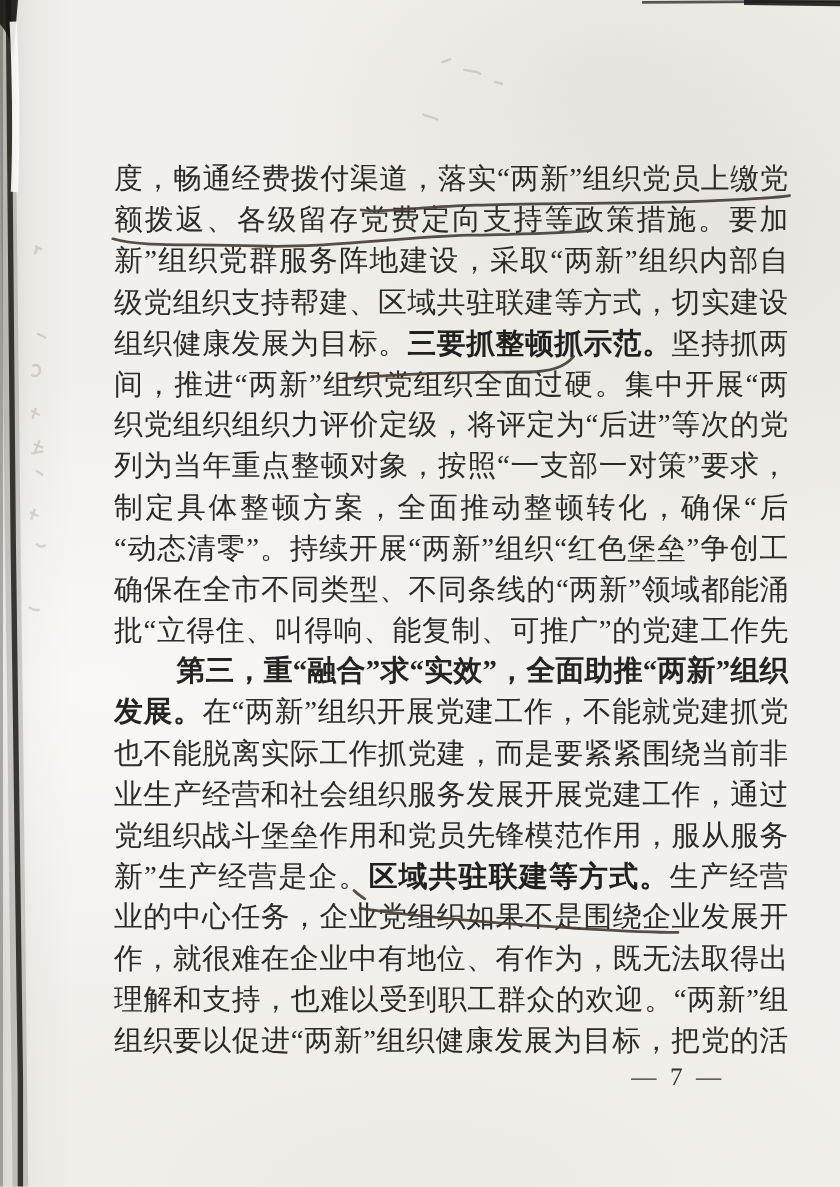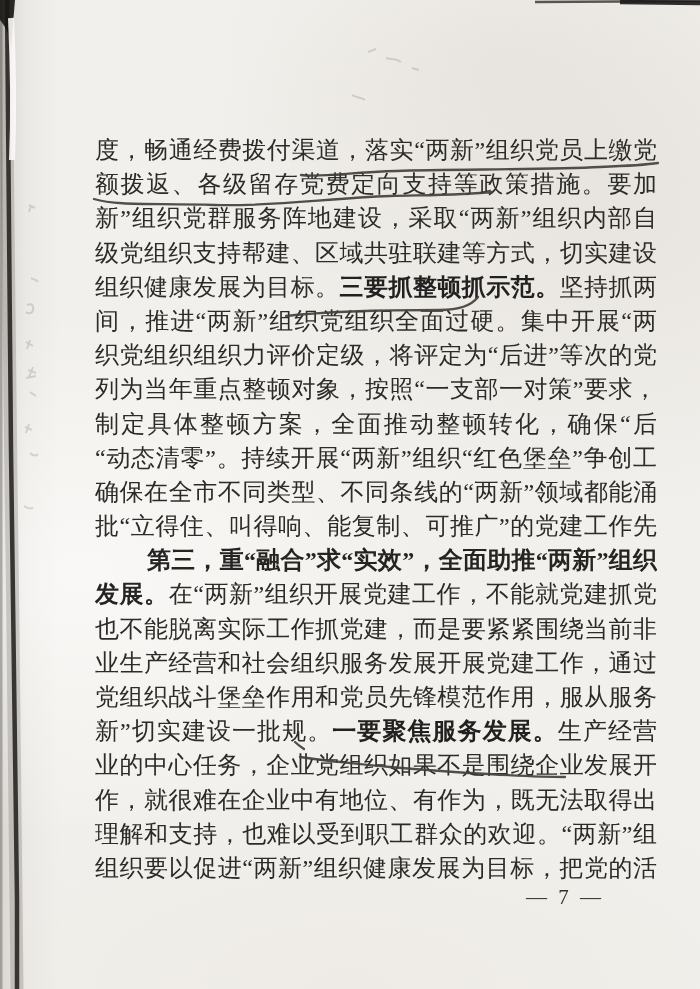--- a/index.html
+++ b/index.html
@@ -77,21 +77,21 @@
       <div class="text-line"><span class="seg-body">列为当年重点整顿对象，按照“一支部一对策”要求，研究</span></div>
       <div class="text-line"><span class="seg-body">制定具体整顿方案，全面推动整顿转化，确保“后进”等次</span></div>
       <div class="text-line"><span class="seg-body">“动态清零”。持续开展“两新”组织“红色堡垒”争创工作，</span></div>
       <div class="text-line"><span class="seg-body">确保在全市不同类型、不同条线的“两新”领域都能涌现一</span></div>
       <div class="text-line"><span class="seg-body">批“立得住、叫得响、能复制、可推广”的党建工作先进典型。</span></div>
       <div class="text-line indent"><span class="seg-kai">第三，重“融合”求“实效”，全面助推“两新”组织高效</span></div>
       <div class="text-line"><span class="seg-kai">发展。</span><span class="seg-body">在“两新”组织开展党建工作，不能就党建抓党建，</span></div>
       <div class="text-line"><span class="seg-body">也不能脱离实际工作抓党建，而是要紧紧围绕当前非公企</span></div>
       <div class="text-line"><span class="seg-body">业生产经营和社会组织服务发展开展党建工作，通过发挥</span></div>
       <div class="text-line"><span class="seg-body">党组织战斗堡垒作用和党员先锋模范作用，服从服务于“两</span></div>
-      <div class="text-line"><span class="seg-body">新”切实建设一批规。</span><span class="seg-hei">一要聚焦服务发展。</span><span class="seg-body">生产经营是企</span></div>
+      <div class="text-line"><span class="seg-body">新”生产经营是企。</span><span class="seg-hei">区域共驻联建等方式。</span><span class="seg-body">生产经营是企</span></div>
       <div class="text-line"><span class="seg-body">业的中心任务，企业党组织如果不是围绕企业发展开展工</span></div>
       <div class="text-line"><span class="seg-body">作，就很难在企业中有地位、有作为，既无法取得出资人的</span></div>
       <div class="text-line"><span class="seg-body">理解和支持，也难以受到职工群众的欢迎。“两新”组织党</span></div>
       <div class="text-line"><span class="seg-body">组织要以促进“两新”组织健康发展为目标，把党的活动与</span></div>
     </div>
 
   <div class="page-number">— 7 —</div>
 
   <svg class="overlay" viewBox="0 0 700 989" xmlns="http://www.w3.org/2000/svg">
     <g stroke="#45403a" stroke-width="2.3" fill="none" stroke-linecap="round" opacity="0.92">

